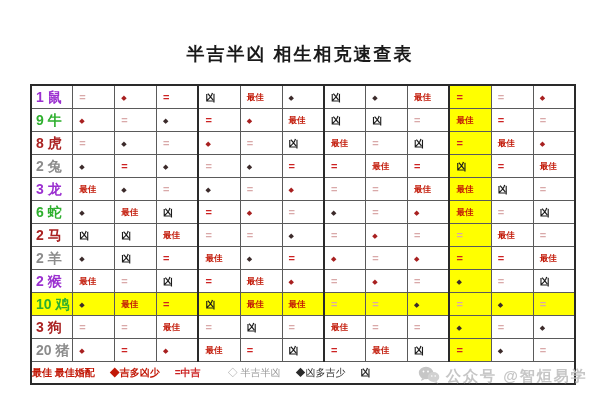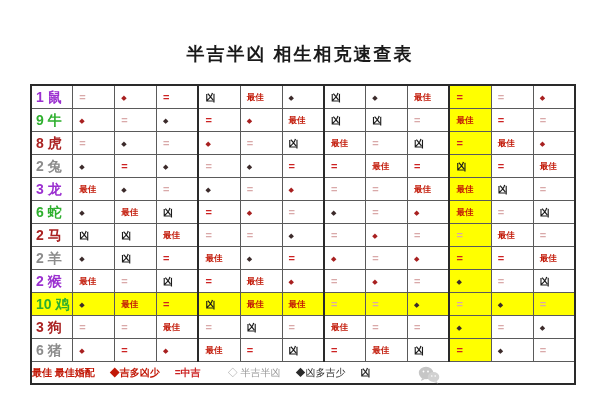--- a/index.html
+++ b/index.html
@@ -211,21 +211,21 @@
         <td class="cell"><span style="color: rgb(26, 26, 26); font-weight: bold; font-size: 10px;">凶</span></td>
         <td class="cell thickR"><span style="color: rgb(217, 169, 169); font-weight: bold; font-size: 11px;">=</span></td>
         <td class="cell"><span style="color: rgb(194, 24, 7); font-weight: bold; font-size: 8.5px;">最佳</span></td>
         <td class="cell"><span style="color: rgb(217, 169, 169); font-weight: bold; font-size: 11px;">=</span></td>
         <td class="cell thickR"><span style="color: rgb(217, 169, 169); font-weight: bold; font-size: 11px;">=</span></td>
         <td class="cell hl"><span style="color: rgb(60, 43, 43); font-weight: normal; font-size: 7px;">◆</span></td>
         <td class="cell"><span style="color: rgb(217, 169, 169); font-weight: bold; font-size: 11px;">=</span></td>
         <td class="cell"><span style="color: rgb(60, 43, 43); font-weight: normal; font-size: 7px;">◆</span></td>
       </tr>
       <tr>
-        <th class="rowlabel" style="color: rgb(140, 140, 140);">6 猪</th>
+        <th class="rowlabel" style="color: rgb(140, 140, 140);">20 猪</th>
         <td class="cell"><span style="color: rgb(168, 32, 32); font-weight: normal; font-size: 7px;">◆</span></td>
         <td class="cell"><span style="color: rgb(204, 34, 34); font-weight: bold; font-size: 11px;">=</span></td>
         <td class="cell thickR"><span style="color: rgb(168, 32, 32); font-weight: normal; font-size: 7px;">◆</span></td>
         <td class="cell"><span style="color: rgb(194, 24, 7); font-weight: bold; font-size: 8.5px;">最佳</span></td>
         <td class="cell"><span style="color: rgb(204, 34, 34); font-weight: bold; font-size: 11px;">=</span></td>
         <td class="cell thickR"><span style="color: rgb(26, 26, 26); font-weight: bold; font-size: 10px;">凶</span></td>
         <td class="cell"><span style="color: rgb(204, 34, 34); font-weight: bold; font-size: 11px;">=</span></td>
         <td class="cell"><span style="color: rgb(194, 24, 7); font-weight: bold; font-size: 8.5px;">最佳</span></td>
         <td class="cell thickR"><span style="color: rgb(26, 26, 26); font-weight: bold; font-size: 10px;">凶</span></td>
         <td class="cell hl"><span style="color: rgb(204, 34, 34); font-weight: bold; font-size: 11px;">=</span></td>
@@ -244,13 +244,14 @@
       <ellipse cx="8" cy="7" rx="7.2" ry="6.2" fill="#c3c3c3"></ellipse>
       <circle cx="5.5" cy="5.5" r="0.9" fill="#ffffff"></circle>
       <circle cx="10" cy="5.5" r="0.9" fill="#ffffff"></circle>
       <path d="M4 12 L3 15 L7 13 Z" fill="#c3c3c3"></path>
       <ellipse cx="15.5" cy="11" rx="5.8" ry="5" fill="#cfcfcf"></ellipse>
       <circle cx="13.8" cy="10" r="0.8" fill="#ffffff"></circle>
       <circle cx="17.2" cy="10" r="0.8" fill="#ffffff"></circle>
       <path d="M18.5 15 L20 17.5 L15.5 16 Z" fill="#cfcfcf"></path>
     </svg>
   </span>
+  <span>公众号 @智烜易学</span>
 </div>
 
 </body></html>

